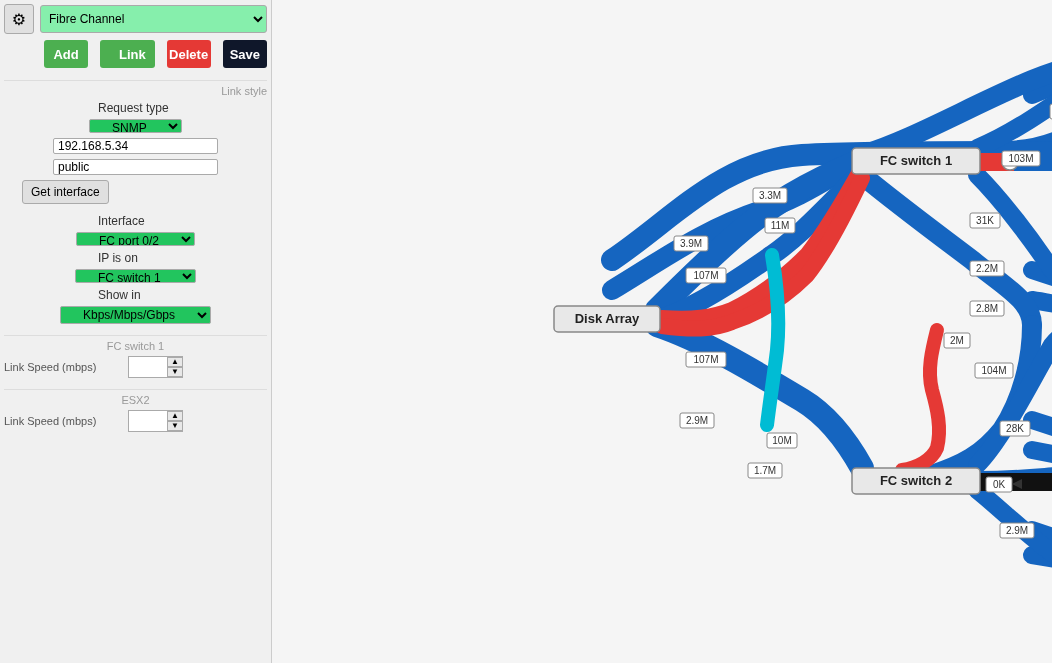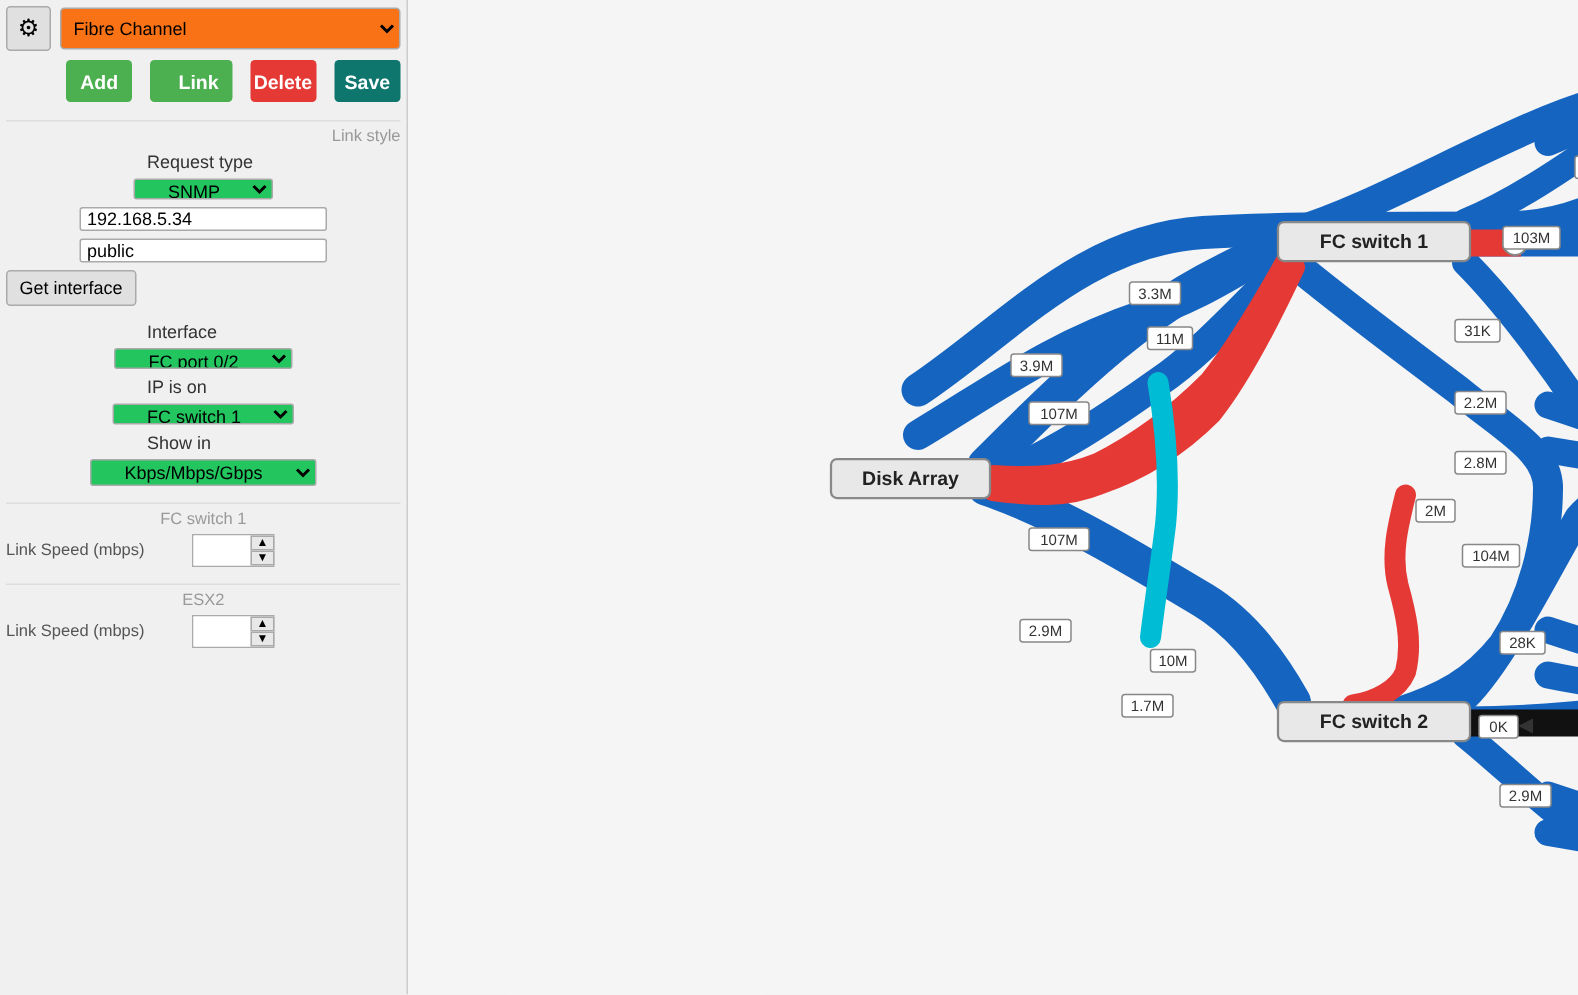--- a/index.html
+++ b/index.html
@@ -31,21 +31,21 @@
       cursor: pointer;
       display: flex; align-items: center; justify-content: center;
       font-size: 16px;
     }
 
     .dropdown-select {
       flex: 1;
       height: 28px;
       border: 1px solid #aaa;
       border-radius: 3px;
-      background: #f97316;
+      background: #86efac;
       padding: 0 4px;
       font-size: 12px;
     }
 
     .btn-row {
       display: flex;
       gap: 12px;
       margin-bottom: 8px;
       margin-left: 40px;
     }
@@ -56,21 +56,21 @@
       border: none;
       border-radius: 3px;
       cursor: pointer;
       font-size: 13px;
       font-weight: bold;
       color: white;
     }
     .btn-add { background: #4caf50; }
     .btn-link { background: #4caf50; padding-left: 10px; }
     .btn-delete { background: #e53935; }
-    .btn-save { background: #0f766e; }
+    .btn-save { background: #0f172a; }
 
     .section-header {
       text-align: right;
       color: #999;
       font-size: 11px;
       margin: 4px 0;
       border-top: 1px solid #ddd;
       padding-top: 4px;
     }
 
@@ -240,21 +240,21 @@
   </div>
 
   <div class="form-row">
     <input class="form-input" type="text" value="192.168.5.34" style="">
   </div>
 
   <div class="form-row">
     <input class="form-input" type="text" value="public" style="">
   </div>
 
-  <div style="margin-bottom:5px;">
+  <div style="margin-bottom:5px;margin-left:18px;">
     <button class="get-interface-btn">Get interface</button>
   </div>
 
   <div class="form-row">
     <span class="form-label">Interface</span>
     <select class="form-select"><option selected="">FC port 0/2</option><option>FC port 0/1</option><option>FC port 0/3</option></select>
   </div>
 
   <div class="form-row">
     <span class="form-label">IP is on</span>

